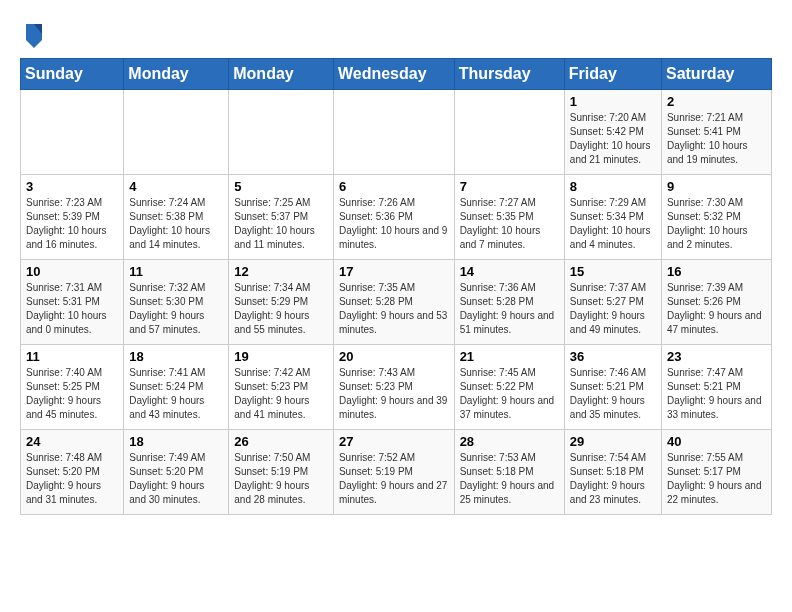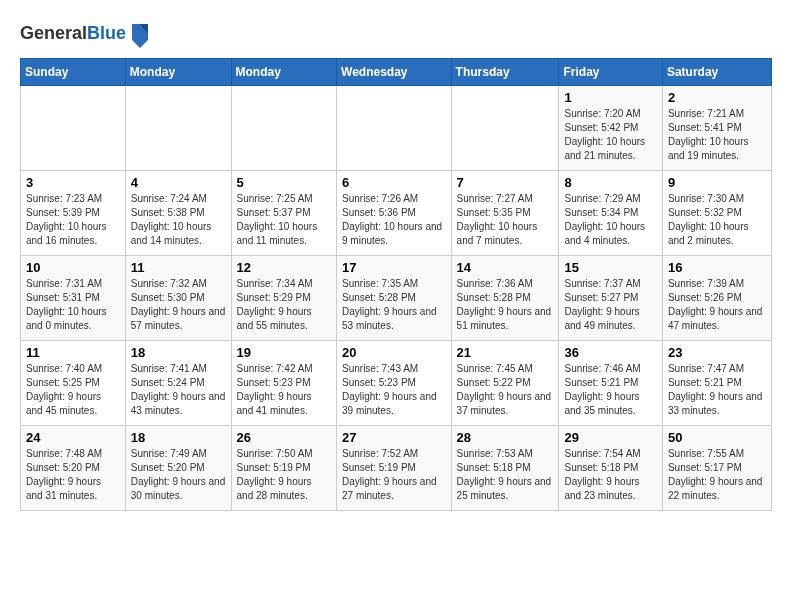--- a/index.html
+++ b/index.html
@@ -53,21 +53,21 @@
       font-size: 11px;
     }
     thead tr {
       background-color: #2a6ebb;
       color: white;
     }
     thead th {
       padding: 6px 4px;
       text-align: left;
       font-weight: bold;
-      font-size: 12px;
+      font-size: 16px;
       border: 1px solid #1a5aaa;
     }
     tbody tr {
       vertical-align: top;
     }
     tbody td {
       border: 1px solid #ccc;
       padding: 4px 5px;
       vertical-align: top;
       min-height: 80px;
@@ -92,21 +92,20 @@
       background: #fff !important;
     }
   </style>
 </head>
 <body>
 
 <div class="header-area">
   <div class="logo">
     <div>
       <div style="display:flex;align-items:center;">
-        <span class="logo-text">General<span>Blue</span></span>
         <svg class="logo-icon" viewBox="0 0 24 28" xmlns="http://www.w3.org/2000/svg">
           <polygon points="4,4 20,4 20,20 12,28 4,20" fill="#2a6ebb"></polygon>
           <polygon points="12,4 20,4 20,14" fill="#1a4a8a"></polygon>
         </svg>
       </div>
     </div>
   </div>
   <div class="title-area">
     <div class="month-title"></div>
     <div class="location-title"></div>
@@ -250,18 +249,18 @@
         </td>
         <td>
           <span class="day-num">28</span>
           <div class="day-info">Sunrise: 7:53 AM<br>Sunset: 5:18 PM<br>Daylight: 9 hours and 25 minutes.</div>
         </td>
         <td>
           <span class="day-num">29</span>
           <div class="day-info">Sunrise: 7:54 AM<br>Sunset: 5:18 PM<br>Daylight: 9 hours and 23 minutes.</div>
         </td>
         <td>
-          <span class="day-num">50</span>
+          <span class="day-num">40</span>
           <div class="day-info">Sunrise: 7:55 AM<br>Sunset: 5:17 PM<br>Daylight: 9 hours and 22 minutes.</div>
         </td>
       </tr>
     </tbody>
 </table>
 
 </body></html>

